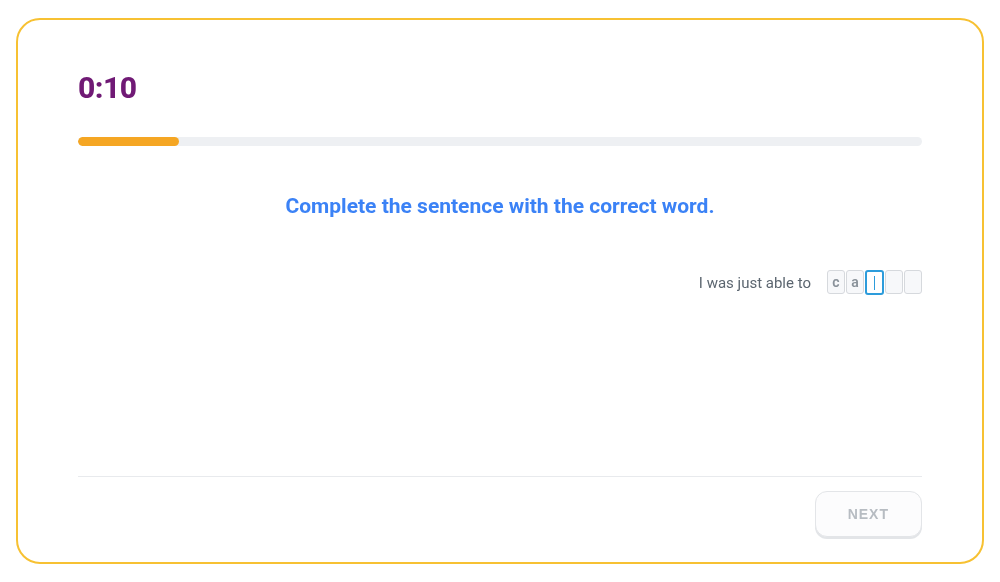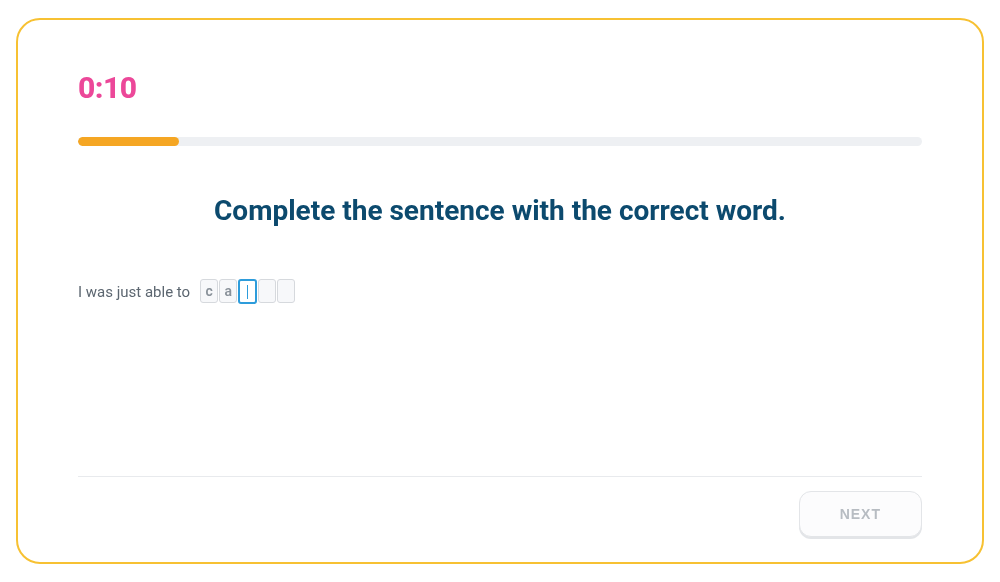--- a/index.html
+++ b/index.html
@@ -22,21 +22,21 @@
       border: 2px solid #f7c132;
       border-radius: 24px;
       padding: 50px 60px 0 60px;
       position: relative;
       background: #ffffff;
     }
     
     .timer {
       font-size: 30px;
       font-weight: 800;
-      color: #ec4899;
+      color: #701a75;
       letter-spacing: -0.5px;
       margin-bottom: 32px;
     }
     
     .progress-track {
       width: 100%;
       height: 9px;
       background: #eef0f3;
       border-radius: 6px;
       overflow: hidden;
@@ -44,31 +44,31 @@
     }
     
     .progress-fill {
       height: 100%;
       background: #f5a623;
       border-radius: 6px;
     }
     
     .instruction {
       text-align: center;
-      font-size: 28px;
+      font-size: 21px;
       font-weight: 700;
-      color: #0c4a6e;
+      color: #3b82f6;
       margin-bottom: 52px;
     }
     
     .sentence-row {
       display: flex;
       align-items: center;
-      justify-content: flex-start;
-      gap: 10px;
+      justify-content: flex-end;
+      gap: 16px;
       font-size: 15px;
       color: #5c6670;
       margin-top: 48px;
     }
     
     .letter-boxes {
       display: flex;
       gap: 1px;
     }
     
@@ -106,21 +106,21 @@
       left: 60px;
       right: 60px;
       height: 1px;
       background: #e8eaed;
     }
     
     .next-button {
       position: absolute;
       bottom: 25px;
       right: 60px;
-      padding: 14px 40px;
+      padding: 14px 32px;
       border: 1px solid #e3e5e8;
       border-radius: 12px;
       background: #fcfcfd;
       color: #b7bcc2;
       font-size: 14px;
       font-weight: 700;
       letter-spacing: 1px;
       cursor: pointer;
       box-shadow: 0 2px 0 #e3e5e8;
     }

